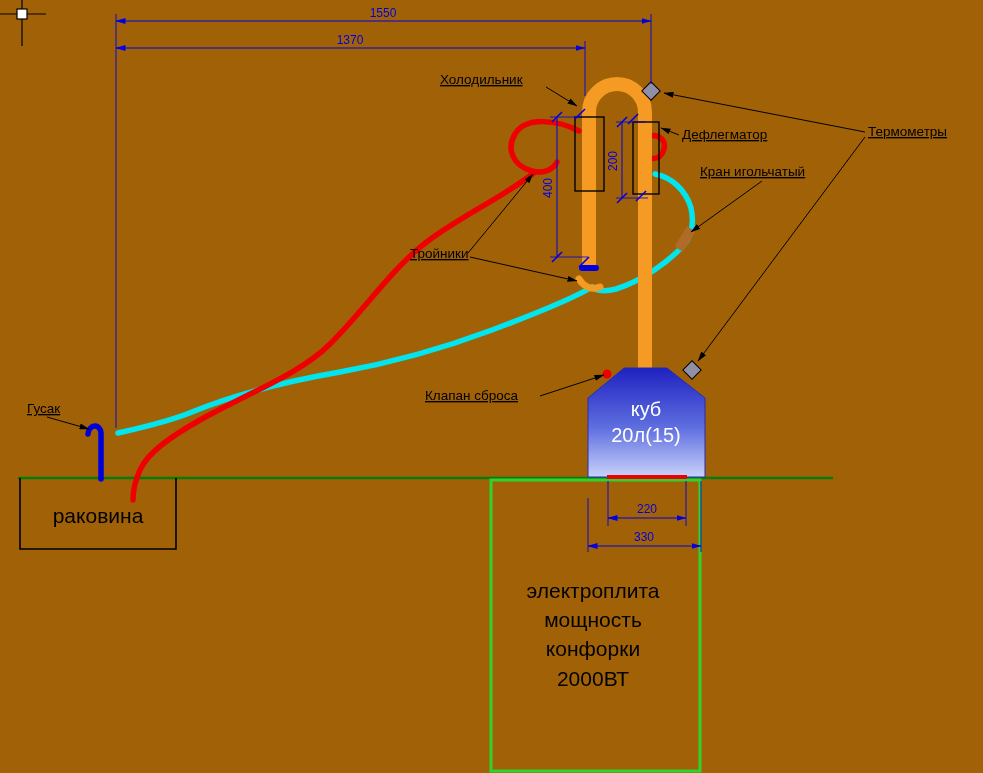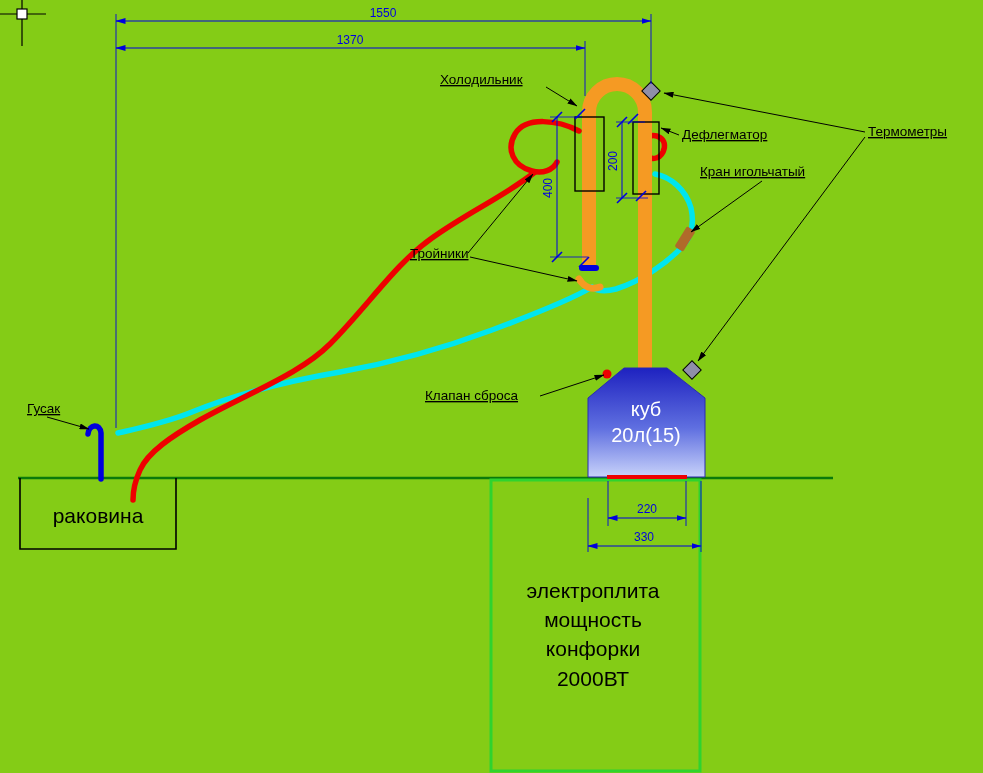--- a/index.html
+++ b/index.html
@@ -1,16 +1,16 @@
 <!DOCTYPE html>
 <html><head>
 <meta charset="utf-8">
 <style>
   html,body{margin:0;padding:0;background:#ffffff;}
-  .canvas{position:relative;width:983px;height:773px;background:#84cc16;overflow:hidden;}
+  .canvas{position:relative;width:983px;height:773px;background:#a16207;overflow:hidden;}
   svg{display:block;}
   text{font-family:"Liberation Sans","DejaVu Sans",sans-serif;}
   .dimtext{font-size:12px;}
   .labeltext{font-size:13.5px;fill:#000;text-decoration:underline;}
   .bigtext{font-size:21px;fill:#000;}
   .sinktext{font-size:21px;fill:#000;}
   .boilertext{font-size:20px;fill:#ffffff;}
 </style>
 </head>
 <body>

